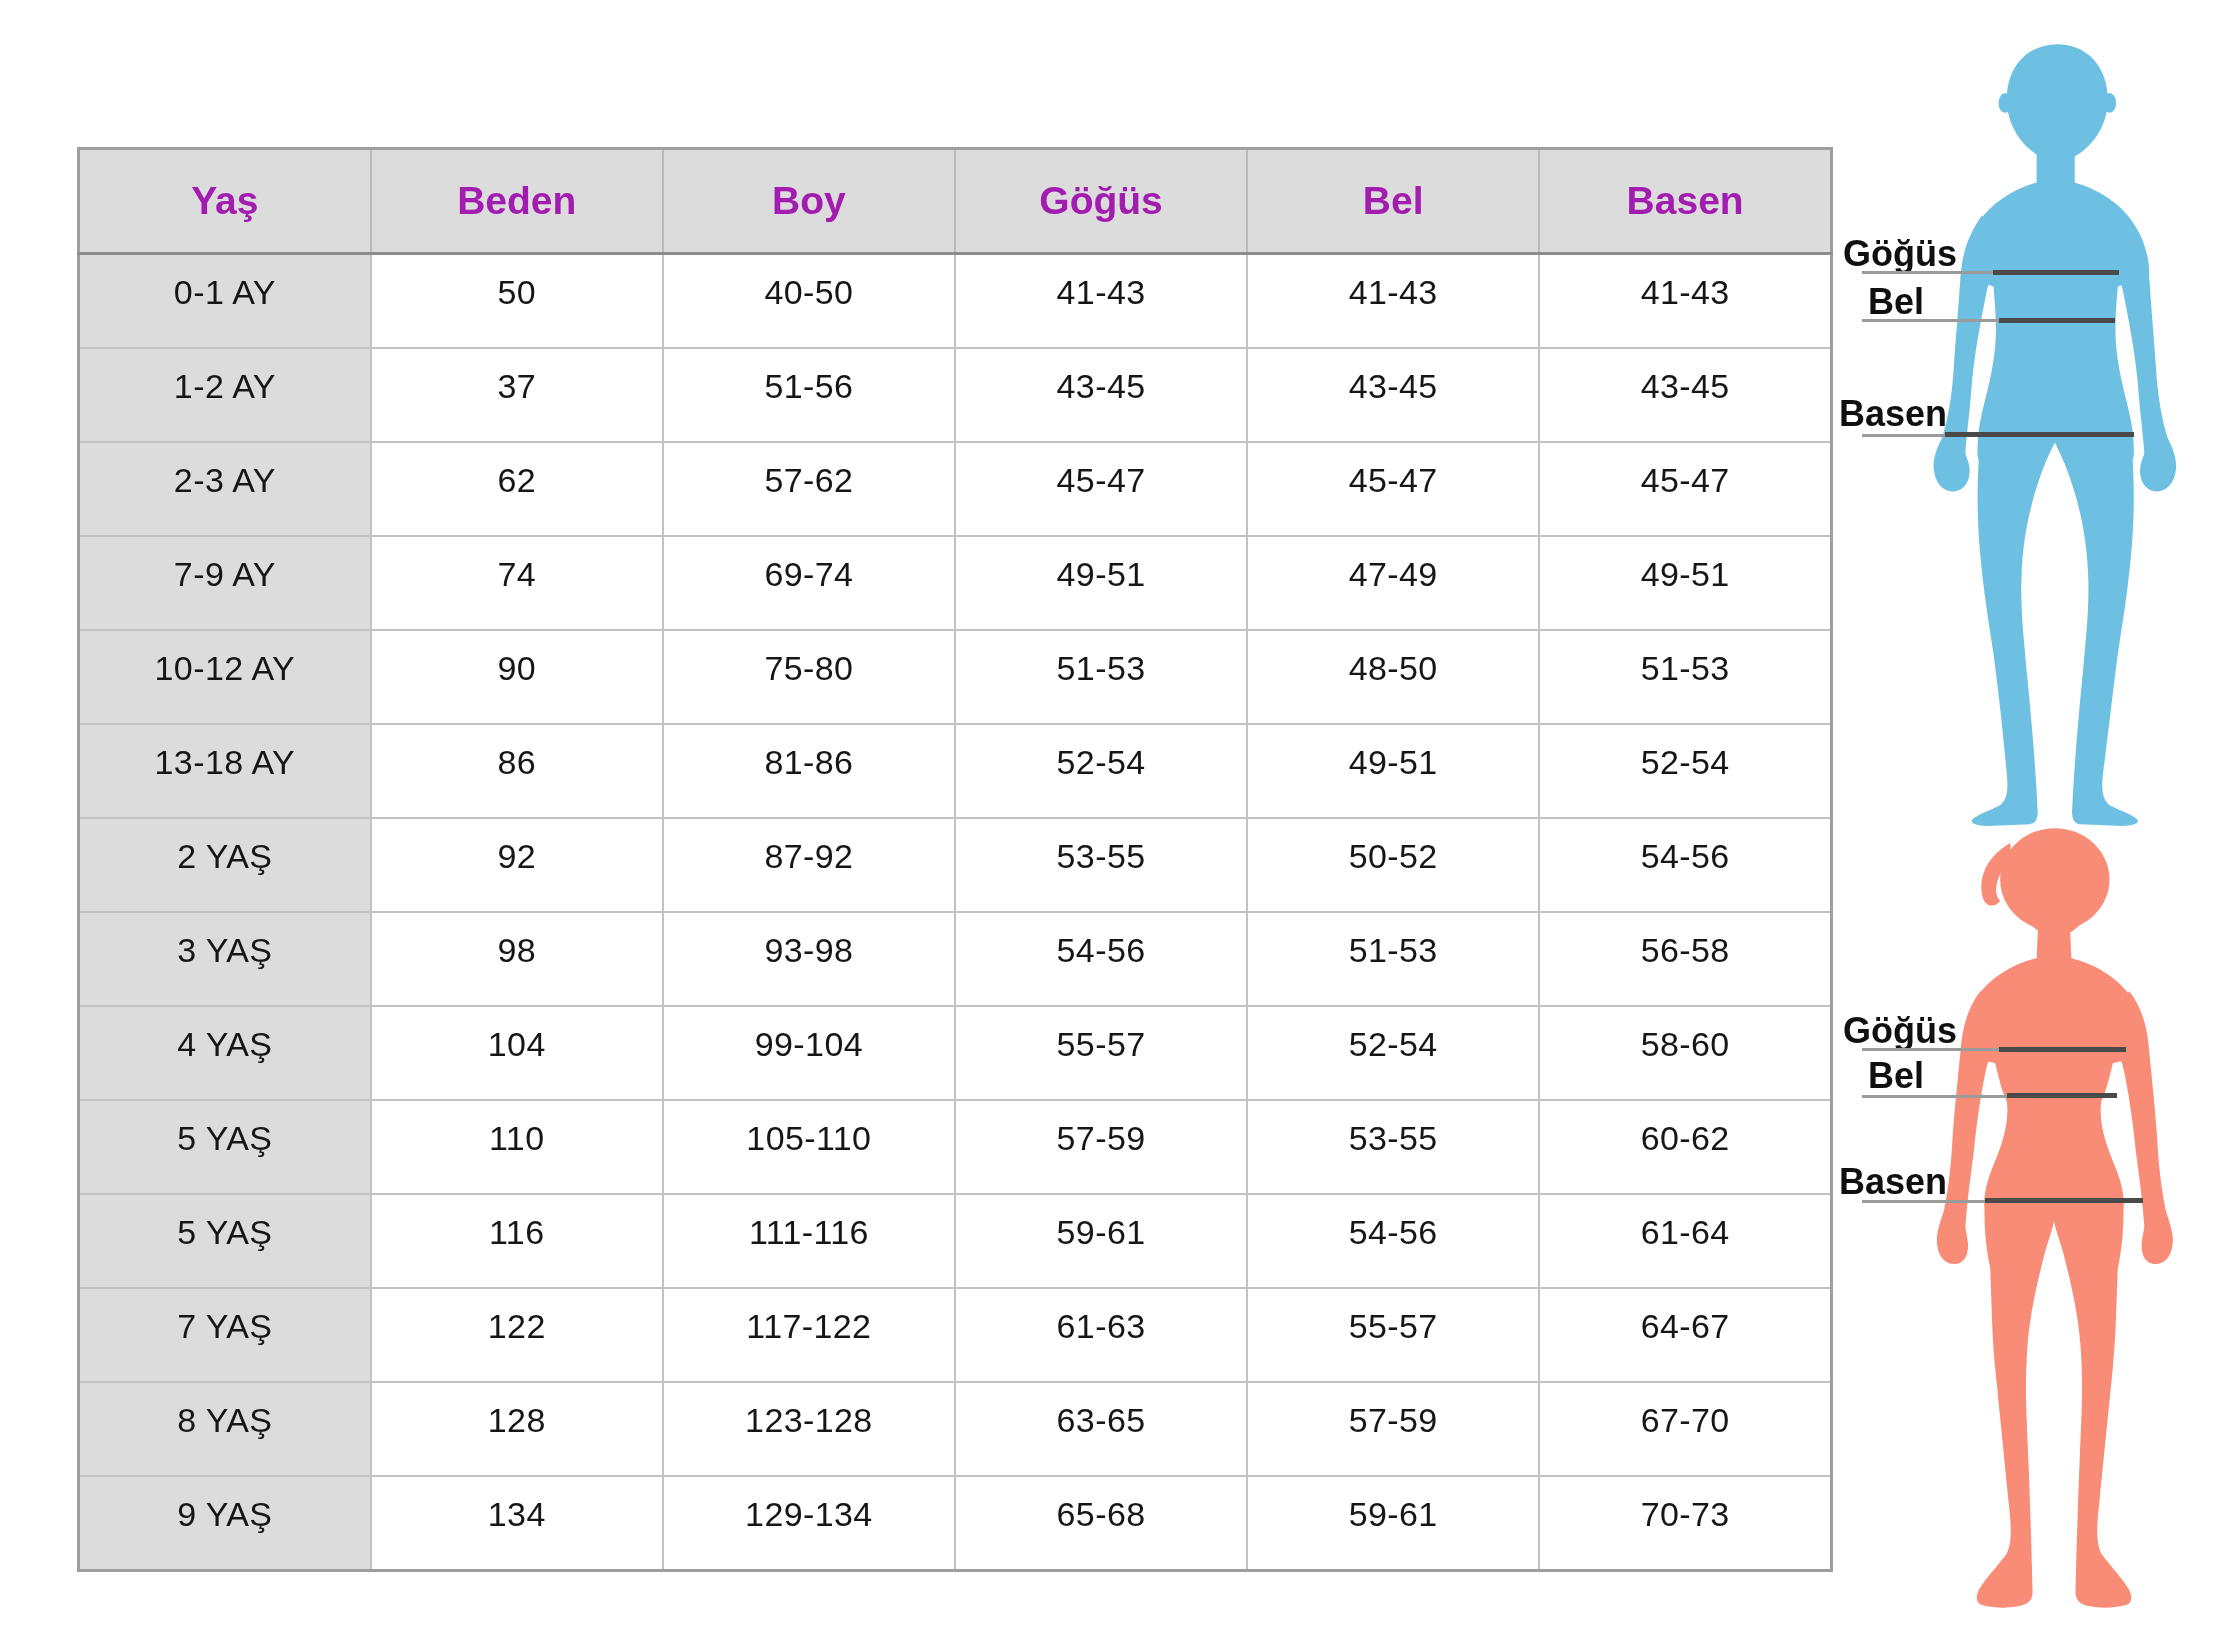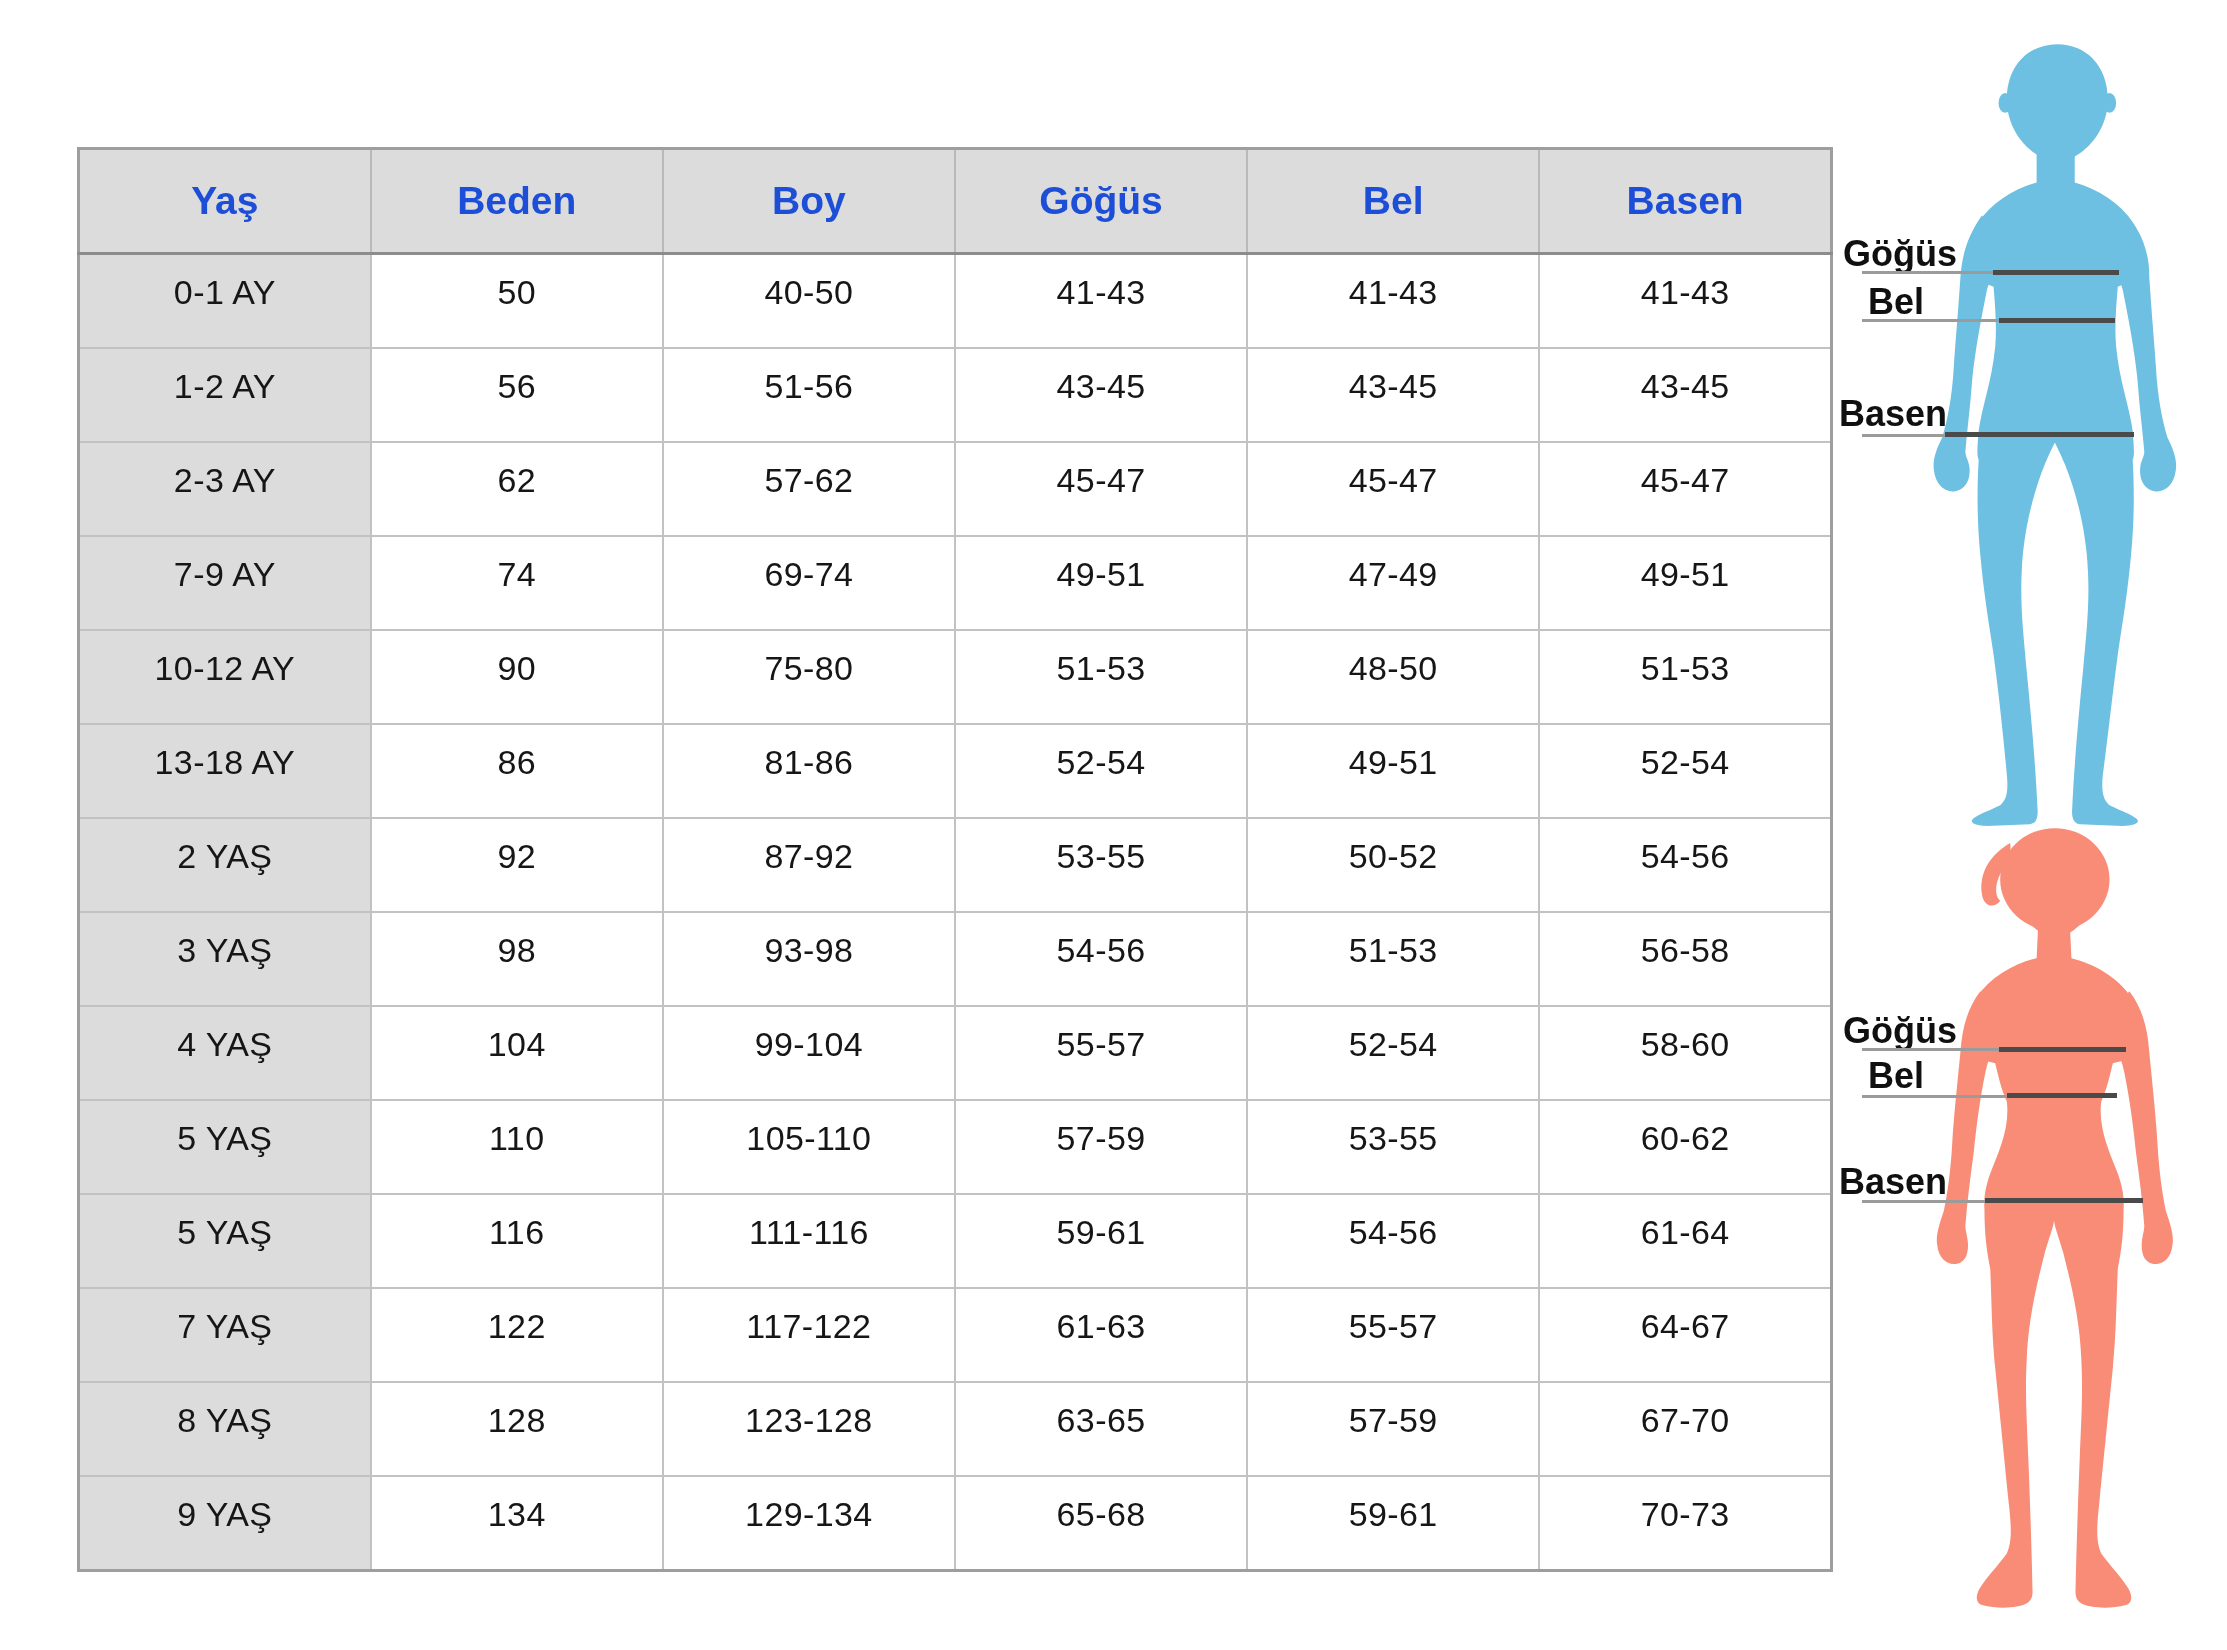--- a/index.html
+++ b/index.html
@@ -7,21 +7,21 @@
     width:2227px;height:1650px;position:relative;background:#ffffff;
     font-family:"Liberation Sans", sans-serif;overflow:hidden;
   }
   
   table.size-table{
     position:absolute;left:77px;top:147px;width:1756px;height:1354px;
     border-collapse:collapse;table-layout:fixed;
     border:3.3px solid #9e9e9e;
   }
   table.size-table th{
-    background:#dcdcdc;color:#1d4ed8;
+    background:#dcdcdc;color:#a21caf;
     font-size:39px;font-weight:bold;height:100px;
     border:2.5px solid #b9b9b9;border-bottom:3.3px solid #8c8c8c;
     text-align:center;vertical-align:middle;
   }
   table.size-table td{
     background:#ffffff;color:#161616;
     font-size:34px;font-weight:500;height:74px;
     border:2.5px solid #c2c2c2;
     text-align:center;vertical-align:middle;
     padding:0 0 18px 0;letter-spacing:0.4px;
@@ -54,21 +54,21 @@
       <tr>
         <td>0-1 AY</td>
         <td>50</td>
         <td>40-50</td>
         <td>41-43</td>
         <td>41-43</td>
         <td>41-43</td>
       </tr>
       <tr>
         <td>1-2 AY</td>
-        <td>56</td>
+        <td>37</td>
         <td>51-56</td>
         <td>43-45</td>
         <td>43-45</td>
         <td>43-45</td>
       </tr>
       <tr>
         <td>2-3 AY</td>
         <td>62</td>
         <td>57-62</td>
         <td>45-47</td>

